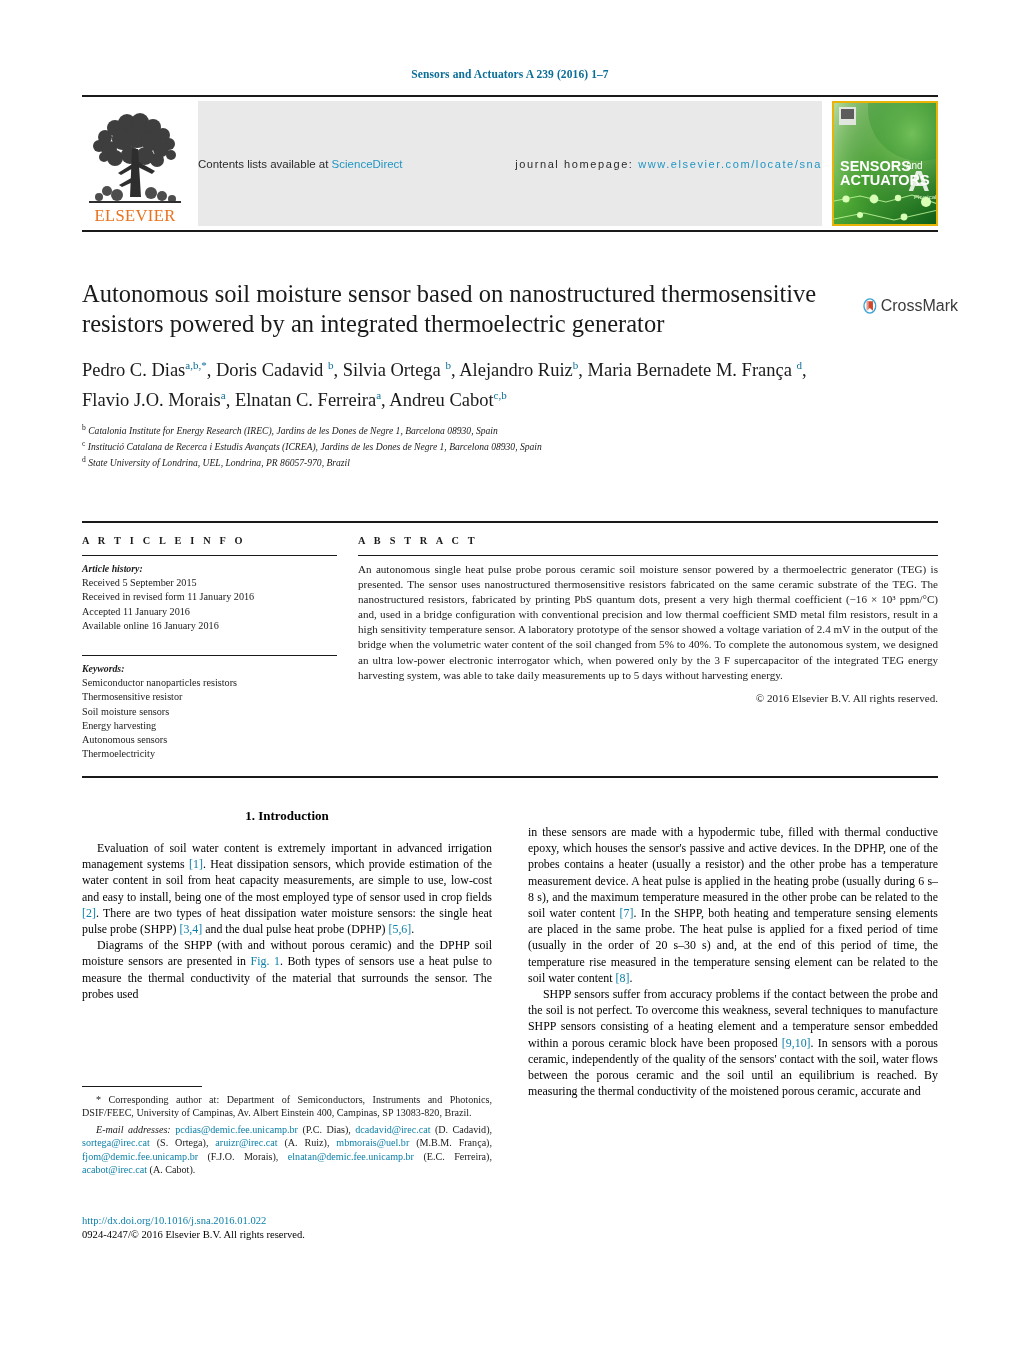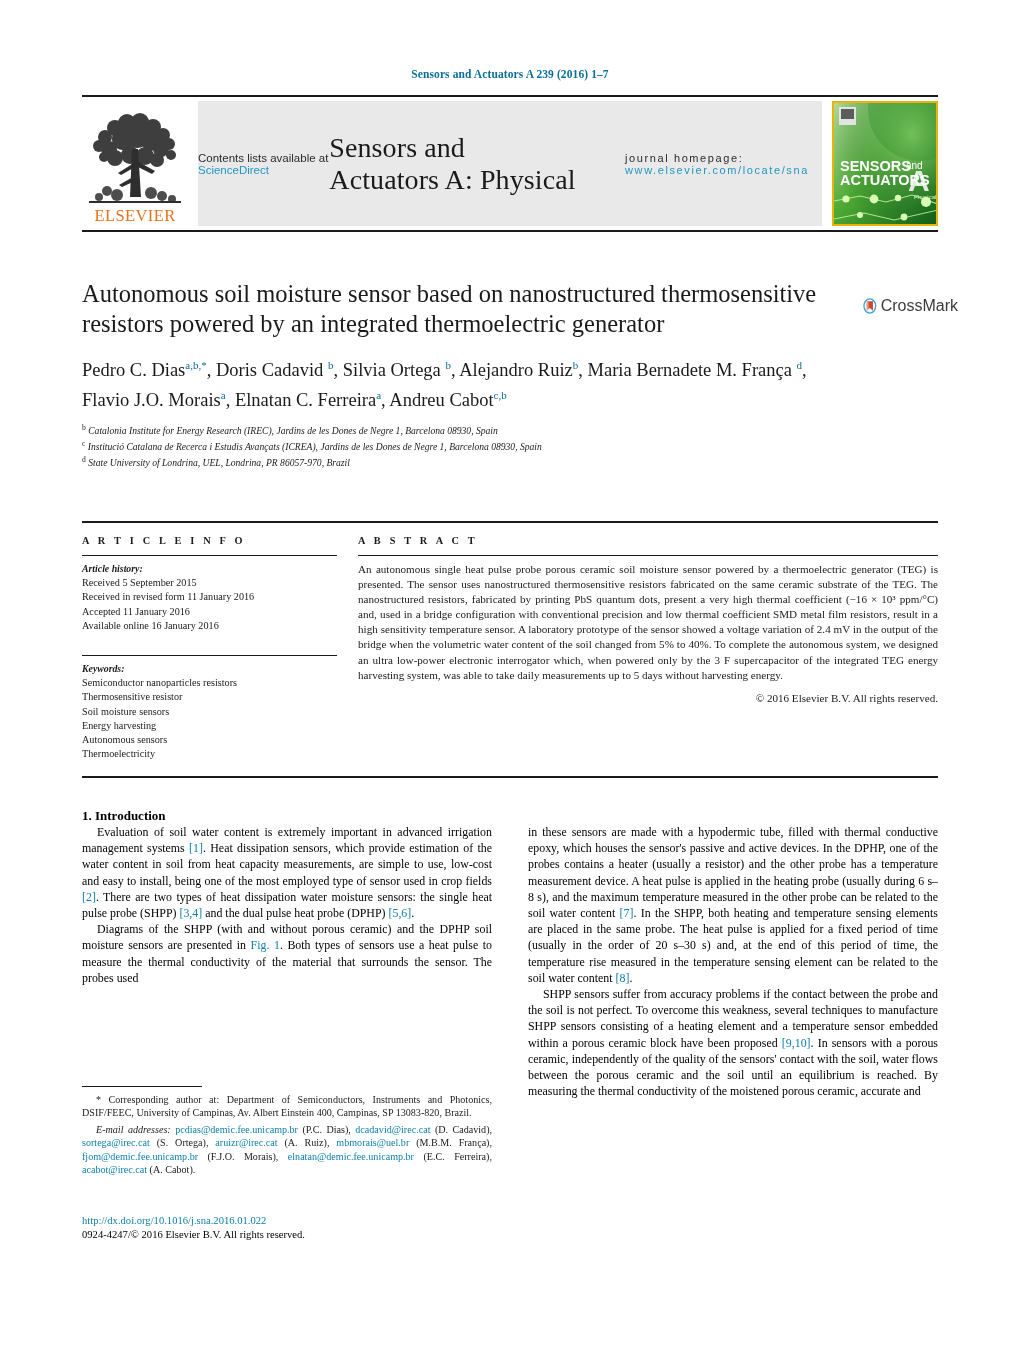--- a/index.html
+++ b/index.html
@@ -233,21 +233,22 @@
   }
   .colR {
     position: absolute;
     left: 528px; top: 824px;
     width: 410px;
   }
   .h1 {
     font-family: "Liberation Serif", serif;
     font-weight: bold;
     font-size: 13px;
-    margin: 0 0 0 0;
+    margin: 0 0 16px 0;
+    text-align: center;
   }
   p.body {
     font-family: "Liberation Serif", serif;
     font-size: 11.9px;
     line-height: 16.2px;
     text-align: justify;
     margin: 0;
     text-indent: 15px;
     -webkit-hyphens: none;
     hyphens: none;
@@ -337,21 +338,20 @@
                 <circle cx="87" cy="88" r="4"></circle>
             </g>
             <rect x="4" y="90" width="92" height="2"></rect>
           </g>
         </svg>
         <div class="elsevier-word">ELSEVIER</div>
       </div>
 
       <div class="mast-center">
         <div class="contents-line"><span>Contents lists available at </span><span class="sd">ScienceDirect</span></div>
-        <div class="journal-title">Sensors and Actuators A: Physical</div>
         <div class="homepage-line"><span>journal homepage:</span> <span class="url">www.elsevier.com/locate/sna</span></div>
       </div>
 
       <div class="cover-thumb">
         <svg width="104" height="123" viewBox="0 0 104 123">
           <defs>
             <linearGradient id="gcov" x1="0" y1="0" x2="1" y2="1">
               <stop offset="0%" stop-color="#b9dfa2"></stop>
               <stop offset="45%" stop-color="#4faa35"></stop>
               <stop offset="100%" stop-color="#0d5c17"></stop>

